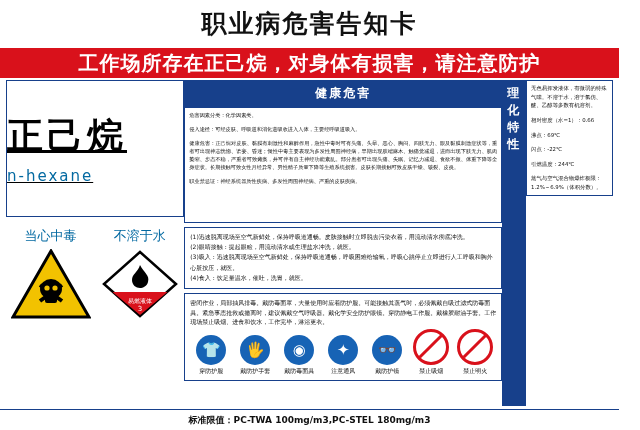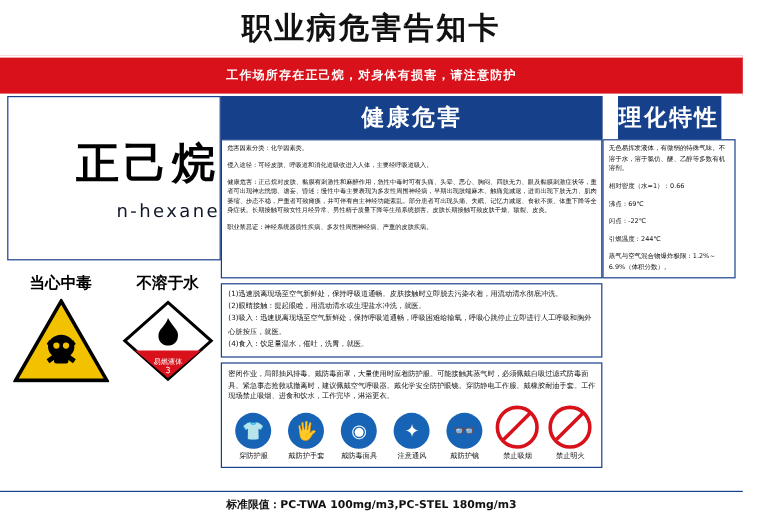--- a/index.html
+++ b/index.html
@@ -23,60 +23,61 @@
   }
   .title-bar .title{
     font-size:25px;font-weight:bold;color:#111;letter-spacing:2px;
   }
   
   .red-bar{
     background:#d9111b;
     color:#ffffff;
     height:30px;
     display:flex;align-items:center;justify-content:center;
-    font-size:10px;font-weight:bold;letter-spacing:1px;
+    font-size:20px;font-weight:bold;letter-spacing:1px;
     border-top:2px solid #fff;border-bottom:2px solid #fff;
   }
   
   .main{
     flex:1;
     display:flex;
     padding:0 6px 0 6px;
     box-sizing:border-box;
     background:#fff;
   }
   .col-left{
     width:190px;display:flex;flex-direction:column;
   }
   .col-mid{flex:1;display:flex;flex-direction:column;}
-  .col-right{width:118px;display:flex;flex-direction:column;align-items:center;}
+  .col-right{width:118px;display:flex;flex-direction:row;}
 
   .blue-head{
     background:#17408b;
     color:#fff;
     text-align:center;
-    font-size:19px;font-weight:bold;
+    font-size:12px;font-weight:bold;
     padding:4px 0;
     border:1px solid #17408b;
     letter-spacing:2px;
   }
   .box{
     border:1px solid #17408b;
     box-sizing:border-box;
   }
   
   .chem-box{
     border:1px solid #17408b;
     height:137px;
     display:flex;flex-direction:column;
-    align-items:flex-end;justify-content:center;
-    box-sizing:border-box;
+    align-items:flex-start;justify-content:center;
+    box-sizing:border-box;
+    text-decoration:underline;
   }
   .chem-cn{font-size:36px;font-weight:bold;color:#000;letter-spacing:4px;}
-  .chem-en{font-size:15px;color:#0f172a;letter-spacing:2px;margin-top:6px;}
+  .chem-en{font-size:15px;color:#0369a1;letter-spacing:2px;margin-top:6px;}
 
   
   .txt{
     font-size:5.2px;
     line-height:1.55;
     color:#111;
     padding:3px 4px;
     text-align:justify;
   }
   .txt-right{
@@ -86,21 +87,21 @@
     height:116px;overflow:hidden;
   }
   .phys-body{height:116px;overflow:hidden;}
 
   
   .picto-zone{
     display:flex;flex-direction:column;margin-top:4px;
   }
   .picto-labels{
     display:flex;justify-content:space-around;
-    font-size:13px;font-weight:bold;color:#000000;
+    font-size:13px;font-weight:normal;color:#0369a1;
     padding:6px 0 4px 0;
   }
   .picto-row{
     display:flex;justify-content:space-around;align-items:flex-start;
     padding-bottom:4px;
   }
   .tri-wrap{position:relative;width:80px;height:70px;}
   .tri-svg{position:absolute;left:0;top:0;}
 
   

